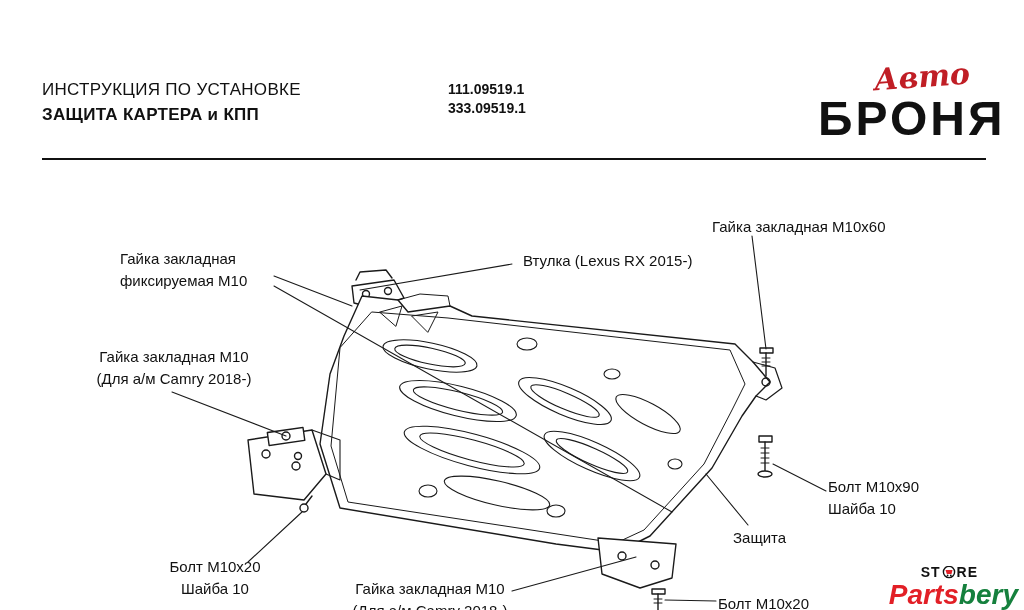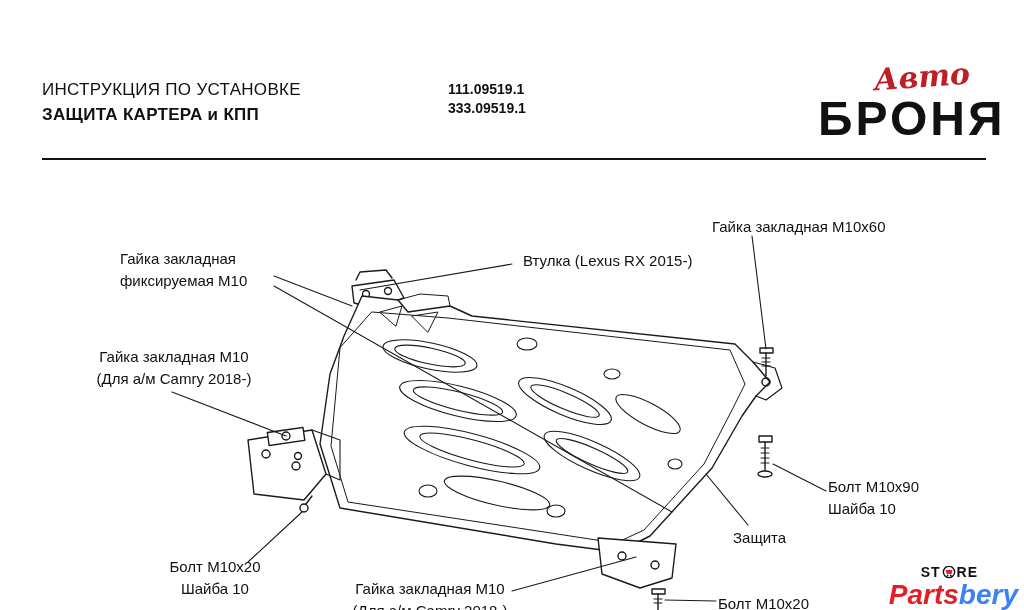--- a/index.html
+++ b/index.html
@@ -115,21 +115,21 @@
     display: inline-block;
     font-size: 28px;
     font-style: italic;
     font-weight: 800;
     letter-spacing: 0px;
     border-bottom: 3px solid #1f2d8a;
     padding-bottom: 1px;
     line-height: 1.1;
   }
   .brand-line .parts { color: #e21f26; }
-  .brand-line .bery  { color: #3b82f6; }
+  .brand-line .bery  { color: #15803d; }
 </style>
 </head>
 <body>
 
 <div class="page">
 
   <div class="hdr-title">
     <div class="t1">ИНСТРУКЦИЯ ПО УСТАНОВКЕ</div>
     <div class="t2">ЗАЩИТА КАРТЕРА и КПП</div>
   </div>

